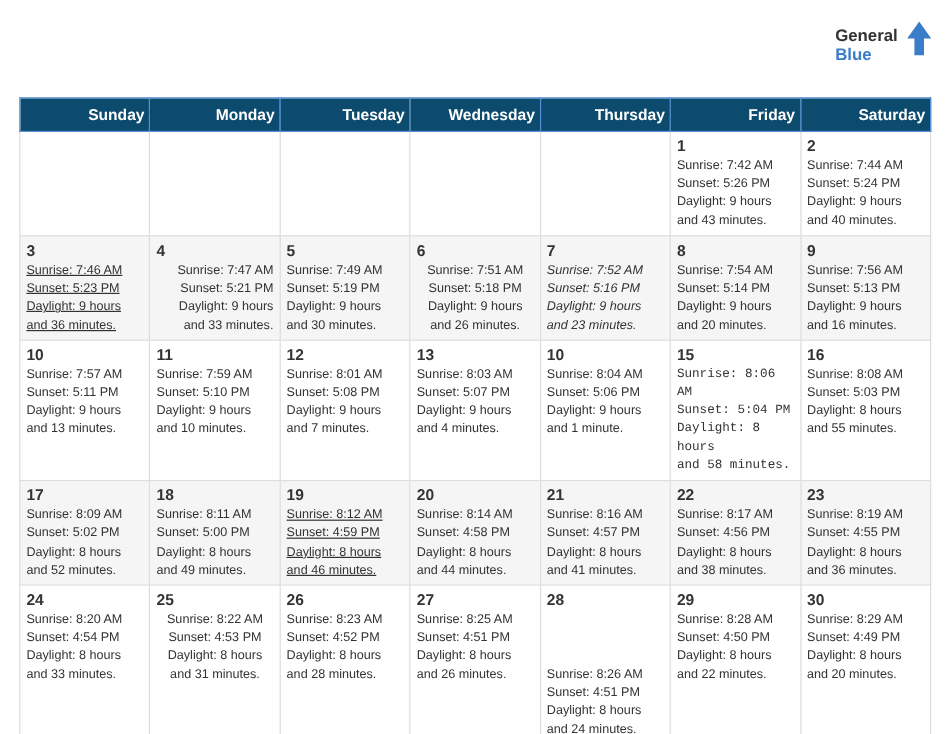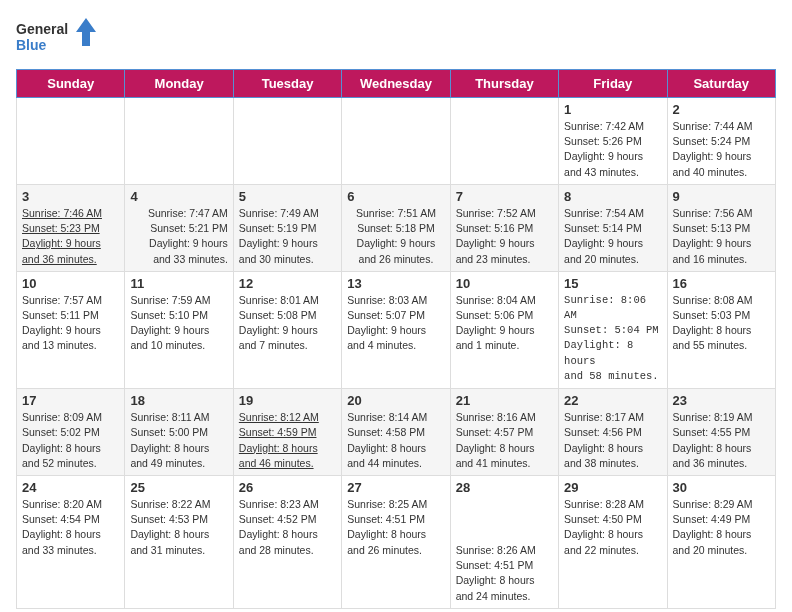--- a/index.html
+++ b/index.html
@@ -5,23 +5,23 @@
     * { box-sizing: border-box; margin: 0; padding: 0; }
     body {
       font-family: Arial, sans-serif;
       background: #fff;
       width: 792px;
       min-height: 612px;
       padding: 16px;
     }
     .header-area {
       display: flex;
-      justify-content: flex-start;
+      justify-content: flex-end;
       align-items: flex-start;
-      margin-bottom: 8px;
+      margin-bottom: 20px;
     }
     .logo {
       display: flex;
       align-items: center;
       gap: 4px;
     }
     .title-area {
       text-align: right;
     }
     .month-title {
@@ -32,25 +32,25 @@
     .location-title {
       font-size: 16px;
       color: #555;
     }
     .calendar-table {
       width: 100%;
       border-collapse: collapse;
       table-layout: fixed;
     }
     .calendar-table th {
-      background: #be185d;
+      background: #0c4a6e;
       color: #fff;
       padding: 6px 4px;
       font-size: 13px;
-      text-align: center;
+      text-align: right;
       border: 1px solid #5590d4;
       margin-left: 24px;
     }
     .calendar-table td {
       vertical-align: top;
       padding: 4px 5px;
       font-size: 11px;
       color: #333;
       border: 1px solid #ddd;
       height: 80px;
@@ -149,21 +149,21 @@
         </td>
         <td>
           <span class="day-number">6</span>
           <div class="day-info" style="white-space: pre-line; text-align: center;">Sunrise: 7:51 AM
 Sunset: 5:18 PM
 Daylight: 9 hours
 and 26 minutes.</div>
         </td>
         <td>
           <span class="day-number">7</span>
-          <div class="day-info" style="white-space: pre-line;">Sunrise: 7:52 AM
+          <div class="day-info" style="white-space: pre-line; font-style: italic;">Sunrise: 7:52 AM
 Sunset: 5:16 PM
 Daylight: 9 hours
 and 23 minutes.</div>
         </td>
         <td>
           <span class="day-number">8</span>
           <div class="day-info" style="white-space: pre-line;">Sunrise: 7:54 AM
 Sunset: 5:14 PM
 Daylight: 9 hours
 and 20 minutes.</div>
@@ -281,21 +281,21 @@
       <tr>
         <td>
           <span class="day-number">24</span>
           <div class="day-info" style="white-space: pre-line;">Sunrise: 8:20 AM
 Sunset: 4:54 PM
 Daylight: 8 hours
 and 33 minutes.</div>
         </td>
         <td>
           <span class="day-number">25</span>
-          <div class="day-info" style="white-space: pre-line;">Sunrise: 8:22 AM
+          <div class="day-info" style="white-space: pre-line; text-align: center;">Sunrise: 8:22 AM
 Sunset: 4:53 PM
 Daylight: 8 hours
 and 31 minutes.</div>
         </td>
         <td>
           <span class="day-number">26</span>
           <div class="day-info" style="white-space: pre-line;">Sunrise: 8:23 AM
 Sunset: 4:52 PM
 Daylight: 8 hours
 and 28 minutes.</div>

